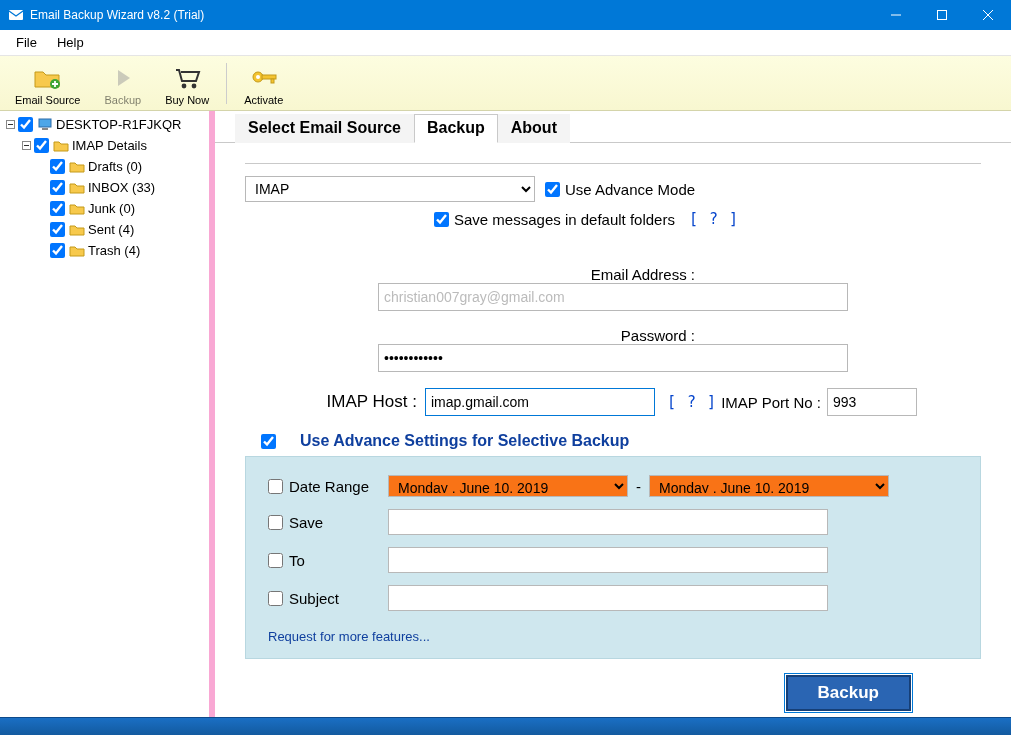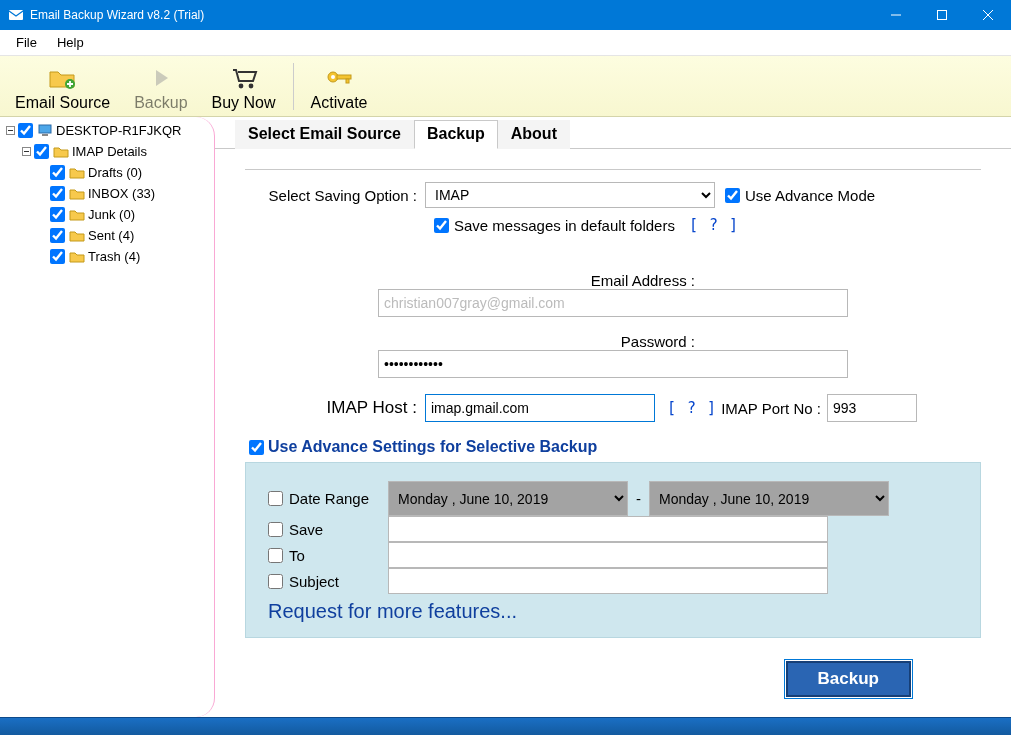--- a/index.html
+++ b/index.html
@@ -43,31 +43,30 @@
   padding: 3px 4px 2px 4px;
   gap: 2px;
 }
 .tbtn {
   display:flex; flex-direction: column; align-items:center;
   padding: 3px 10px 1px 10px;
   cursor: pointer;
   border: 1px solid transparent;
 }
 .tbtn .icon { height: 30px; display:flex; align-items:center; justify-content:center; }
-.tbtn .lbl { font-size: 16px; margin-top:1px; }
+.tbtn .lbl { font-size: 11px; margin-top:1px; }
 .tbtn.disabled { opacity:.5; }
 .tsep { width:1px; background:#ccc; margin: 4px 4px; }
 .body { flex:1; display:flex; min-height:0; }
 .sidebar {
   width: 215px;
-  border-right: 1px solid #f9a8d4;
+  border-right: 6px solid #f9a8d4;
   background:#fff;
   padding: 3px 0 0 0;
   overflow:auto;
-  border-radius:19px;
 }
 .tree ul { list-style:none; padding-left: 0; }
 .tree li { white-space: nowrap; }
 .tree .row {
   display:flex; align-items:center;
   height: 21px;
   padding-left: 4px;
   cursor:pointer;
 }
 .tree .expander {
@@ -121,33 +120,33 @@
 .help-link { color:#0645cc; cursor:pointer; font-size:15px; font-family:monospace; letter-spacing:1px;}
 .sub-row { margin-left: 189px; display:flex; align-items:center; gap:14px; margin-bottom: 38px; }
 .cred-row { display:flex; align-items:center; margin-bottom: 16px; flex-direction: column; }
 .cred-row .lbl { width: 180px; text-align:right; font-size:15px; padding-right:8px; }
 .cred-row input { width: 470px; height: 28px; }
 .host-row { display:flex; align-items:center; margin-bottom: 10px; }
 .host-row .lbl { width:180px; text-align:right; font-size:17px; padding-right:8px;}
 .host-row .host-input { width: 230px; height:28px; border-color:#0078d7; }
 .host-row .port-lbl { font-size:15px; margin-left:4px; }
 .host-row .port-input { width: 90px; height:28px; margin-left:6px; }
-.adv-check { display:flex; align-items:center; gap:4px; margin: 6px 4px; }
+.adv-check { display:flex; align-items:center; gap:24px; margin: 6px 16px; }
 .adv-check label { font-size:16px; font-weight:bold; color:#0f3f9e; }
 .adv-panel {
   background:#cfe7ee;
   border: 1px solid #b8d7e0;
   padding: 18px 22px 14px 22px;
 }
-.adv-row { display:flex; align-items:center; }
+.adv-row { display:flex; align-items:center; margin-bottom: 12px; }
 .adv-row .chk-cell { width: 120px; display:flex; align-items:center; gap:6px; font-size:15px;}
 .adv-row input[type=text] { width: 440px; height:26px; background:#fff;}
-.date-sel { width: 240px; height:35px; background:#a3a3a3;}
+.date-sel { width: 240px; height:22px; background:#f97316;}
 .date-dash { margin: 0 8px; font-size:15px;}
-.req-link { color:#0f3f9e; font-size:20px; cursor:pointer; margin-top:6px; display:inline-block;}
+.req-link { color:#0f3f9e; font-size:13px; cursor:pointer; margin-top:6px; display:inline-block;}
 .footer-btn-wrap { margin-top:auto; display:flex; justify-content:flex-end; padding: 16px 70px 8px 0;}
 .backup-btn {
   background:#2a65b3;
   border: 2px solid #163f77;
   color:#fff;
   font-size:17px; font-weight:bold;
   padding: 6px 30px;
   cursor:pointer;
   outline: 1px solid #0078d7;
   outline-offset: 1px;
@@ -348,21 +347,20 @@
     <div class="tabs">
       <div class="tab">Select Email Source</div>
       <div class="tab active">Backup</div>
       <div class="tab">About</div>
     </div>
 
     <div class="tabcontent">
       <div class="hr"></div>
 
       <div class="form-row">
-        <div class="lbl">Select Saving Option :</div>
         <div class="ctrls">
           <select class="saving-select">
             <option>IMAP</option>
           </select>
           <label class="chk-label">
             <input type="checkbox" checked="" style="">
             <span>Use Advance Mode</span>
           </label>
         </div>
       </div>

